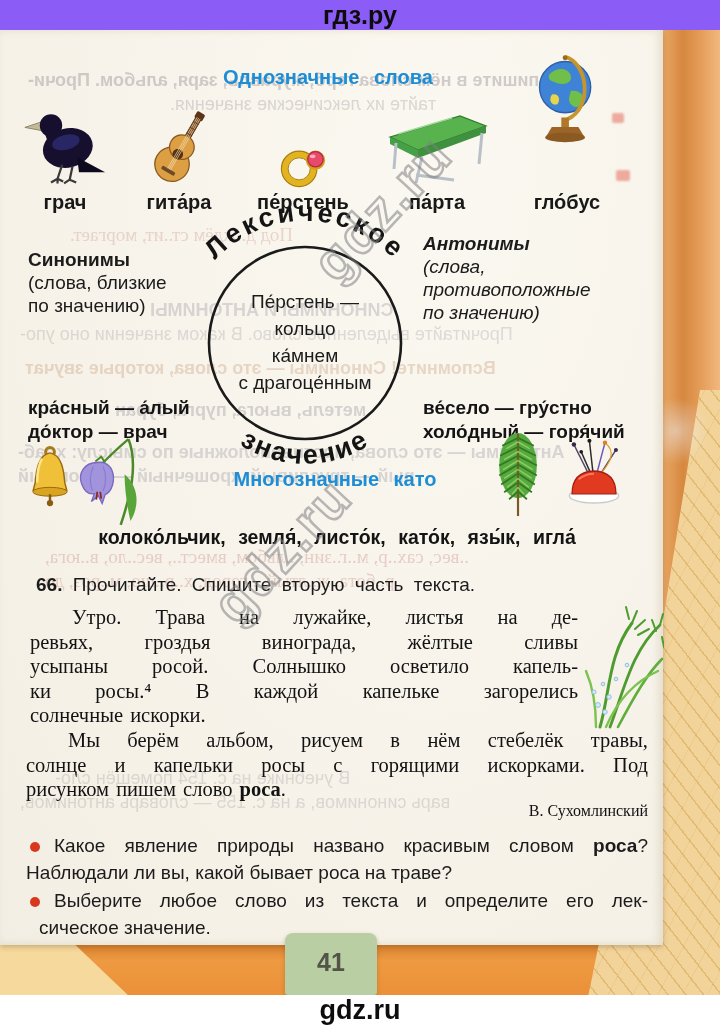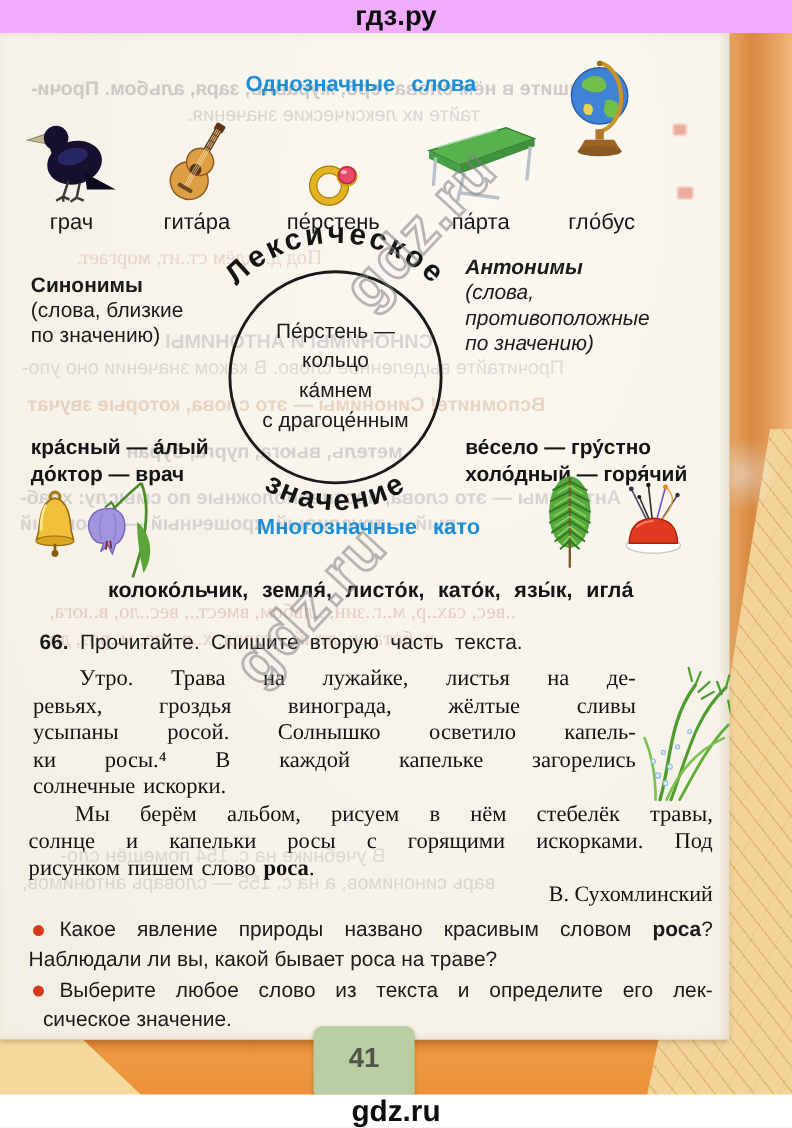--- a/index.html
+++ b/index.html
@@ -1,21 +1,21 @@
 <!DOCTYPE html>
 <html><head>
 <meta charset="utf-8">
 <style>
   html,body{margin:0;padding:0;}
   body{width:720px;height:1025px;position:relative;overflow:hidden;background:#ffffff;
        font-family:"Liberation Sans",sans-serif;}
   .abs{position:absolute;}
 
   
-  .topbar{left:0;top:0;width:720px;height:30px;background:#f0abfc;text-align:center;
+  .topbar{left:0;top:0;width:720px;height:30px;background:#8b5cf6;text-align:center;
           font-weight:bold;font-size:25px;line-height:30px;color:#0d0d0d;}
   .bottombar{left:0;top:995px;width:720px;height:30px;background:#ffffff;text-align:center;
           font-weight:bold;font-size:27px;line-height:30px;color:#0d0d0d;}
 
   
   .photo{left:0;top:30px;width:720px;height:967px;background:#e9e6de;overflow:hidden;}
   .page{left:0;top:0;width:663px;height:915px;
         background:radial-gradient(ellipse at 65% 15%, #fbf8f1 0%, #f5f1e7 75%, #f2eee3 100%);
         box-shadow:inset -4px 0 8px rgba(150,120,70,.18), 0 2px 5px rgba(100,70,30,.3);}
   .orange-strip{left:663px;top:0;width:57px;height:967px;
@@ -32,21 +32,21 @@
         background:radial-gradient(circle, rgba(235,240,248,.5) 0%, rgba(235,240,248,0) 70%);}
   .page-tab{left:285px;top:903px;width:92px;height:62px;background:#b9cfa3;
         border-radius:8px 8px 3px 3px;box-shadow:0 2px 4px rgba(90,50,10,.25);
         text-align:center;font-weight:bold;font-size:25px;color:#53534a;line-height:58px;}
 
   
   .h-blue{color:#1d8ed6;font-weight:bold;font-size:20px;text-align:center;word-spacing:9px;z-index:3;}
   .obj{top:72px;height:112px;display:flex;flex-direction:column;align-items:center;
        justify-content:flex-end;z-index:3;}
   .obj-img{flex:0 0 auto;display:flex;align-items:flex-end;justify-content:center;}
-  .obj-label{font-weight:normal;font-size:20px;color:#181818;margin-top:2px;white-space:nowrap;}
+  .obj-label{font-weight:bold;font-size:20px;color:#181818;margin-top:2px;white-space:nowrap;}
 
   .defblock{font-size:19px;line-height:23px;color:#1b1b1b;z-index:3;}
   .defblock .t{font-weight:bold;}
   .pairs{font-weight:bold;font-size:19px;line-height:23.5px;color:#141414;z-index:3;white-space:nowrap;margin-top:29px;}
 
   .circle-svg{left:183px;top:160px;z-index:3;}
   .circle-inner{left:205px;top:258px;width:200px;text-align:center;font-size:19px;
        line-height:27px;color:#1b1b1b;z-index:3;}
 
   .words-line{top:496px;left:20px;width:634px;text-align:center;font-weight:bold;
@@ -54,21 +54,21 @@
 
   .ex-head{top:544px;left:36px;font-size:19px;color:#1b1b1b;word-spacing:5px;z-index:3;}
   .ex-head b{font-weight:bold;}
 
   .serif{font-family:"Liberation Serif",serif;color:#121212;font-size:20.5px;z-index:3;}
   .p1{top:575px;left:30px;width:548px;}
   .p2{top:698px;left:26px;width:622px;}
   .sline{line-height:24.6px;text-align:justify;text-align-last:justify;word-spacing:2px;}
   .sline.last{text-align-last:left;}
   .sline.ind{padding-left:42px;}
-  .author{top:772px;left:320px;width:328px;text-align:right;font-size:20px;}
+  .author{top:772px;left:320px;width:328px;text-align:right;font-size:16px;}
 
   .qline{font-size:19px;color:#1b1b1b;line-height:24px;z-index:3;}
   .qjust{left:30px;width:618px;text-align:justify;text-align-last:justify;}
   .dot{display:inline-block;width:10px;height:10px;border-radius:50%;background:#d8391e;
        margin-right:14px;vertical-align:middle;}
   .qb{font-weight:bold;}
 
   
   .wm{z-index:6;font-weight:bold;font-size:54px;letter-spacing:2px;color:transparent;
       -webkit-text-stroke:2.5px rgba(128,128,132,.55);
@@ -180,21 +180,21 @@
               <path d="M100,24 L97,55"></path>
             <path d="M34,66 L72,71"></path>
               <path d="M14,34 L12,60"></path>
           </g>
           <line x1="16" y1="25" x2="70" y2="9" stroke="#9fd99a" stroke-width="1.6"></line>
         </svg>
       </span>
       <span class="obj-label">па́рта</span>
     </div>
 
-    <div class="abs obj" style="left:497px;width:100px;gap:44px;">
+    <div class="abs obj" style="left:517px;width:100px;gap:44px;">
       <span class="obj-img">
         <svg width="76" height="92" viewBox="0 0 80 97">
           <circle cx="38" cy="36" r="27" fill="#3f83d6" stroke="#2a5fa8" stroke-width="1.4"></circle>
           <path d="M22,22 C30,14 42,16 44,24 C46,32 36,34 30,32 C24,30 18,28 22,22 Z" fill="#6fbf4a"></path>
           <path d="M44,40 C54,38 60,46 56,54 C50,60 42,56 42,48 Z" fill="#6fbf4a"></path>
           <path d="M24,44 C30,42 34,48 30,54 C24,56 20,50 24,44 Z" fill="#e8d44a"></path>
           <path d="M38,4 C62,10 68,58 40,70" fill="none" stroke="#c8952a" stroke-width="4"></path>
           <circle cx="38" cy="5" r="2.6" fill="#9a6a14"></circle>
           <rect x="34" y="68" width="8" height="10" fill="#b07828"></rect>
           <polygon points="24,78 52,78 58,88 18,88" fill="#9c6426"></polygon>

